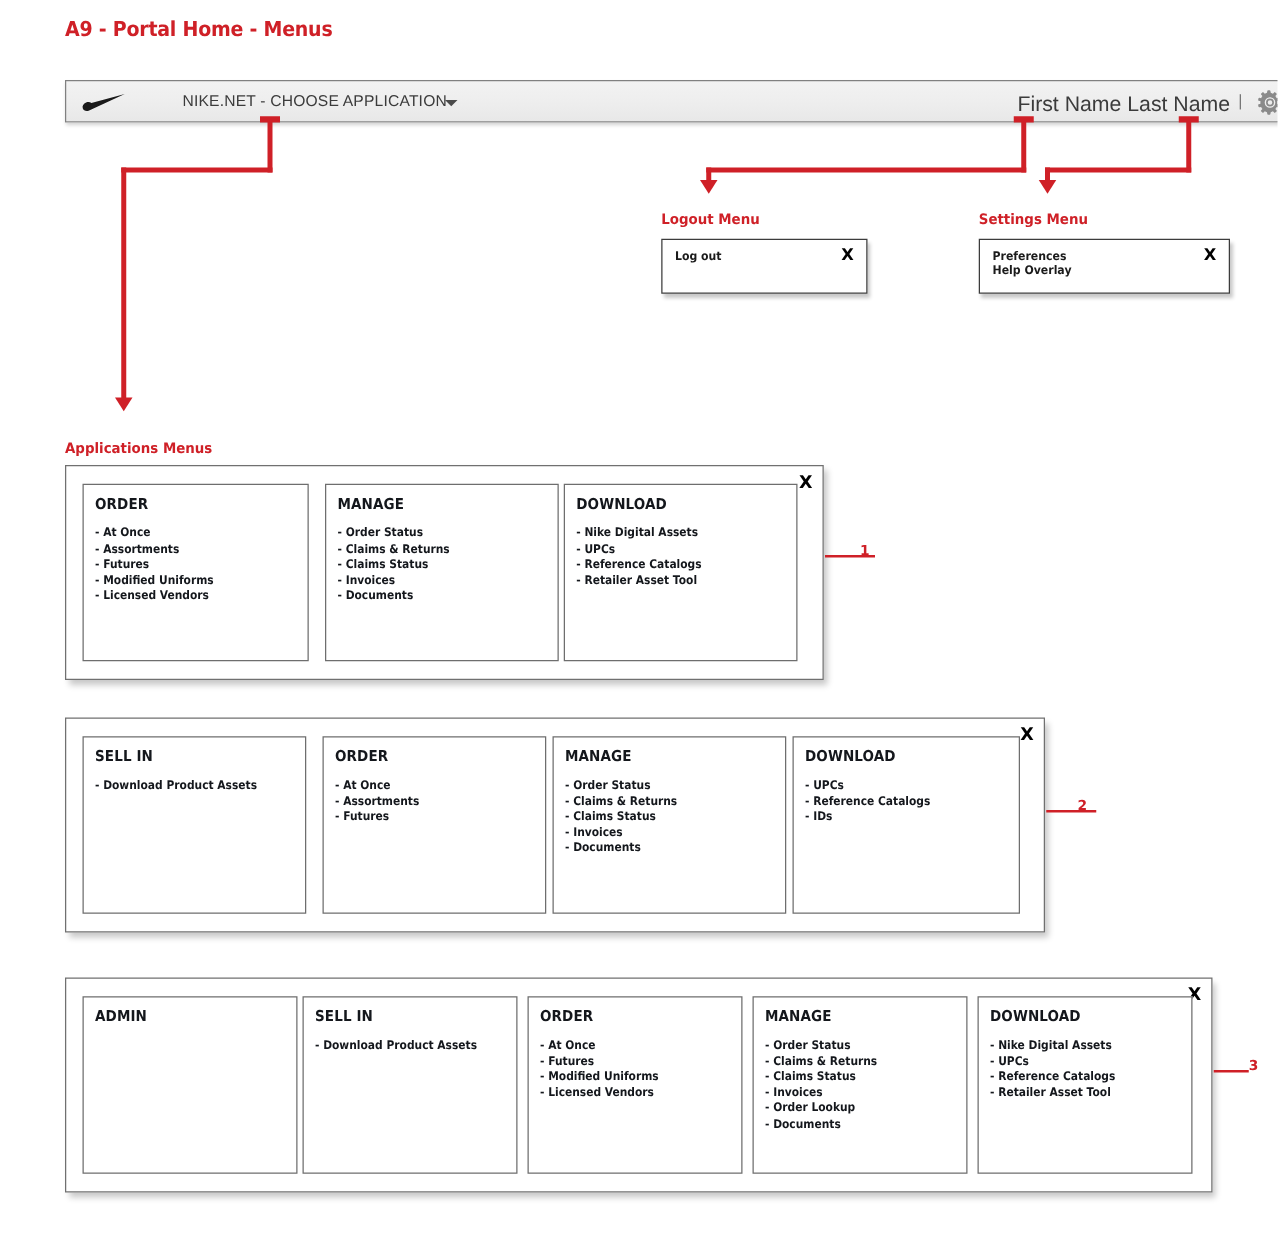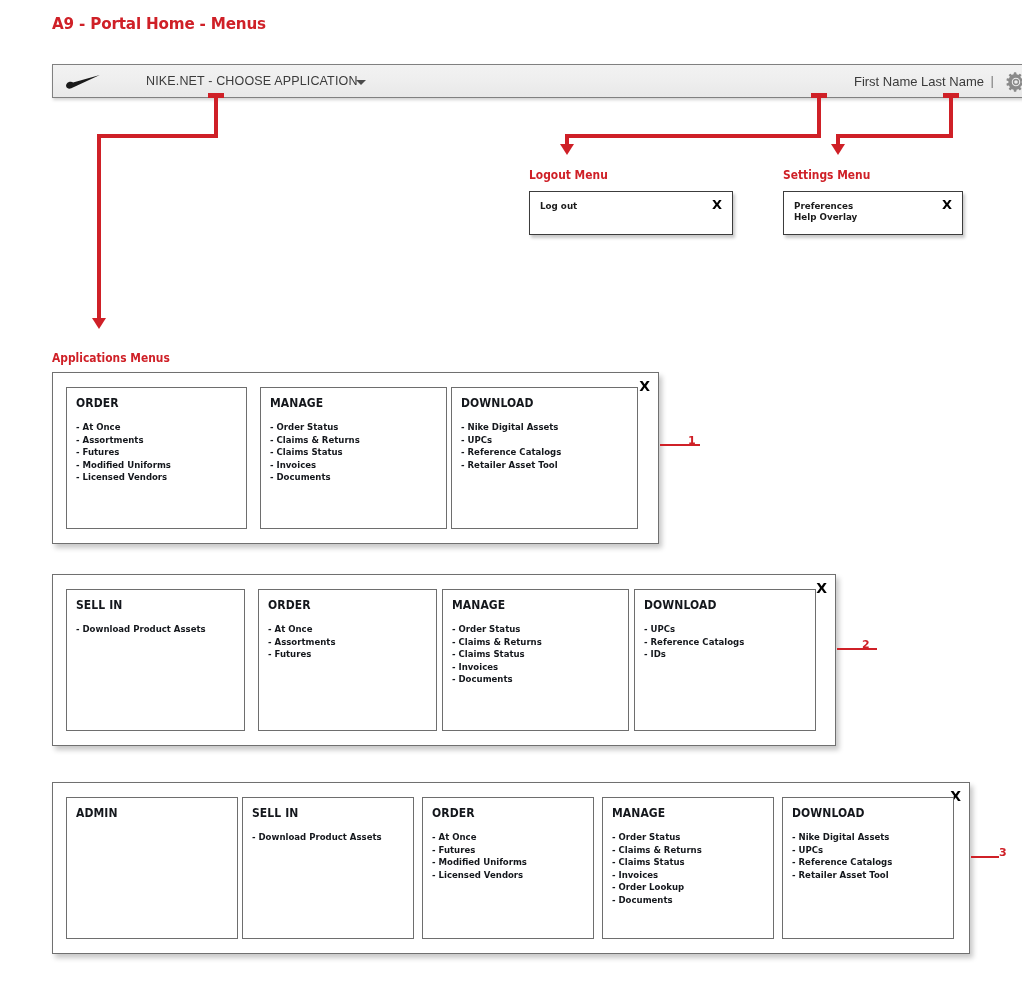--- a/index.html
+++ b/index.html
@@ -70,21 +70,21 @@
     top: 15px;
     width: 0; height: 0;
     border-left: 5px solid transparent;
     border-right: 5px solid transparent;
     border-top: 5px solid #4a4a4a;
   }
   #nav-user {
     position: absolute;
     right: 59px;
     top: 9px;
-    font-size: 13px;
+    font-size: 17px;
     color: #3b3b3b;
     white-space: nowrap;
   }
   #nav-sep {
     position: absolute;
     right: 49px;
     top: 8px;
     font-size: 13px;
     color: #777;
   }
@@ -255,27 +255,27 @@
   <div class="rl v" style="left:565px; top:134px; height:12px;"></div>
   <div class="arrow-down" style="left:560px; top:144px;"></div>
 
   <div class="stub" style="left:943px; top:93px;"></div>
   <div class="rl v" style="left:949px; top:96px; height:42px;"></div>
   <div class="rl h" style="left:836px; top:134px; width:117px;"></div>
   <div class="rl v" style="left:836px; top:134px; height:12px;"></div>
   <div class="arrow-down" style="left:831px; top:144px;"></div>
 
   <div class="section-label" style="left:529px; top:168px;">Logout Menu</div>
-  <div class="menu-box" style="left:529px; top:191px; width:204px; height:44px;">
+  <div class="menu-box" style="left:529px; top:191px; width:165px; height:44px;">
     <div class="menu-item" style="left:10px; top:8px;">Log out</div>
     <div class="box-close" style="right:10px; top:6px;">X</div>
   </div>
 
   <div class="section-label" style="left:783px; top:168px;">Settings Menu</div>
-  <div class="menu-box" style="left:783px; top:191px; width:180px; height:44px;">
+  <div class="menu-box" style="left:783px; top:191px; width:201px; height:44px;">
     <div class="menu-item" style="left:10px; top:8px;">Preferences</div>
     <div class="menu-item" style="left:10px; top:19px;">Help Overlay</div>
     <div class="box-close" style="right:10px; top:6px;">X</div>
   </div>
 
   <div class="section-label" style="left:52px; top:351px;">Applications Menus</div>
 
   <div class="app-panel" style="left:52px; top:372px; width:607px; height:172px;">
     <div class="panel-close" style="right:8px; top:6px;">X</div>
     <div class="app-col" style="left:13px; width:181px; height:142px;">

